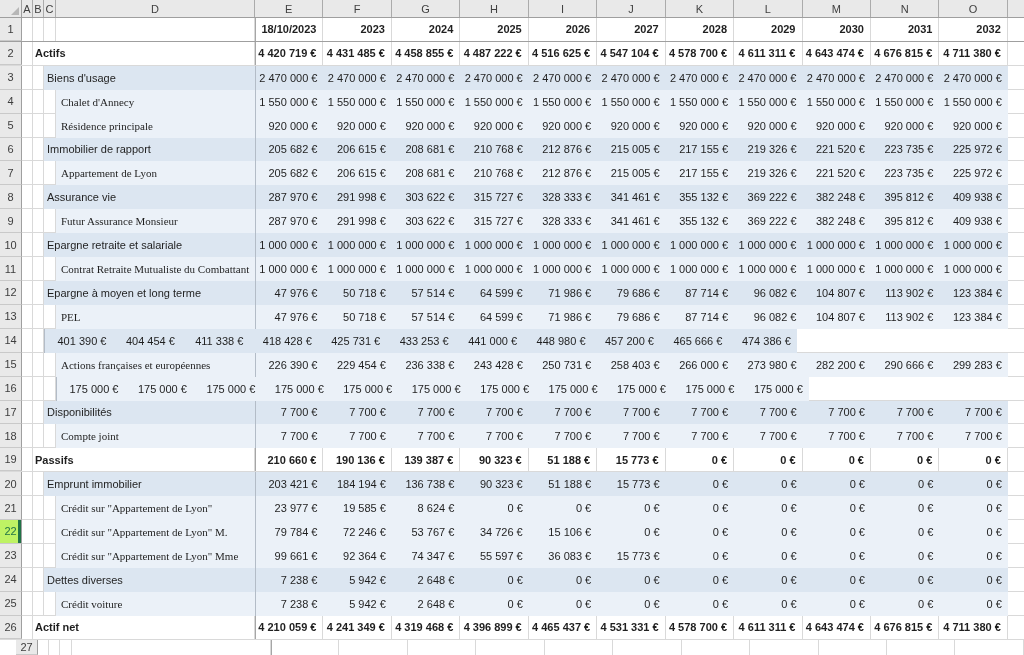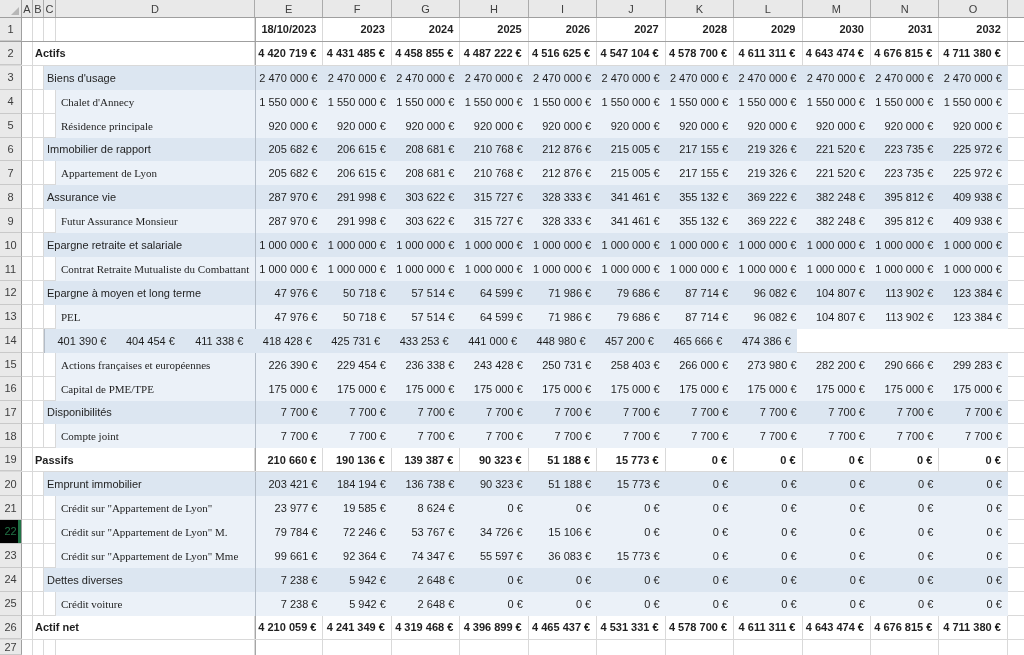--- a/index.html
+++ b/index.html
@@ -22,23 +22,23 @@
   #sheet{width:1024px;height:655px;overflow:hidden;background:#fff;display:flex;flex-direction:column;}
 
   
   .hstrip{display:flex;height:18px;flex:0 0 18px;background:var(--hdr-bg);border-bottom:1px solid var(--hdr-line);}
   .hcell{flex:0 0 auto;display:flex;align-items:center;justify-content:center;color:#404040;font-size:11px;border-right:1px solid #ababab;height:100%;position:relative;}
   .corner{position:relative;border-right:1px solid var(--hdr-line);}
   .corner .tri{position:absolute;right:2px;bottom:2px;width:0;height:0;border-bottom:8px solid #b7b7b7;border-left:8px solid transparent;}
 
   
   .r{display:flex;height:var(--row-h);flex:0 0 var(--row-h);align-items:stretch;}
-  .r.clip{flex:0 0 16px;height:16px;overflow:hidden;}
+  .r.clip{flex:0 0 16px;height:16px;overflow:hidden;margin-left:16px;}
   .rh{flex:0 0 22px;background:var(--hdr-bg);border-right:1px solid var(--hdr-line);border-bottom:1px solid var(--rh-sep);display:flex;align-items:center;justify-content:center;color:var(--rh-txt);}
-  .rh.sel{background:#000000;color:var(--sel-green);box-shadow:inset -3px 0 0 var(--sel-green);}
+  .rh.sel{background:#bef264;color:var(--sel-green);box-shadow:inset -3px 0 0 var(--sel-green);}
   .cell{flex:0 0 auto;display:flex;align-items:center;overflow:hidden;white-space:nowrap;}
   .wa{flex-basis:11px;} .wb{flex-basis:11px;} .wc{flex-basis:12px;} .wd{flex-basis:199px;}
   .v{flex-basis:68.45px;justify-content:flex-end;padding-right:6px;}
   .lbl{padding-left:3px;}
   .lbl-total{flex-basis:222px;padding-left:2px;}
   .lbl-cat{flex-basis:211px;text-align:center;}
   .lbl-sub{flex-basis:199px;padding-left:5px;font-family:Liberation Serif, serif;}
   .fill{flex:1 1 auto;border-bottom:1px solid var(--grid);}
 
   
@@ -357,21 +357,20 @@
         <div class="cell v">282 200 €</div>
         <div class="cell v">290 666 €</div>
         <div class="cell v">299 283 €</div>
         <div class="cell fill"></div>
       </div>
       <div class="r sub">
         <div class="rh">16</div>
         <div class="cell wa sp"></div>
         <div class="cell wb sp"></div>
         <div class="cell wc sp"></div>
-        <div class="cell lbl lbl-sub">Capital de PME/TPE</div>
         <div class="cell v first">175 000 €</div>
         <div class="cell v">175 000 €</div>
         <div class="cell v">175 000 €</div>
         <div class="cell v">175 000 €</div>
         <div class="cell v">175 000 €</div>
         <div class="cell v">175 000 €</div>
         <div class="cell v">175 000 €</div>
         <div class="cell v">175 000 €</div>
         <div class="cell v">175 000 €</div>
         <div class="cell v">175 000 €</div>

